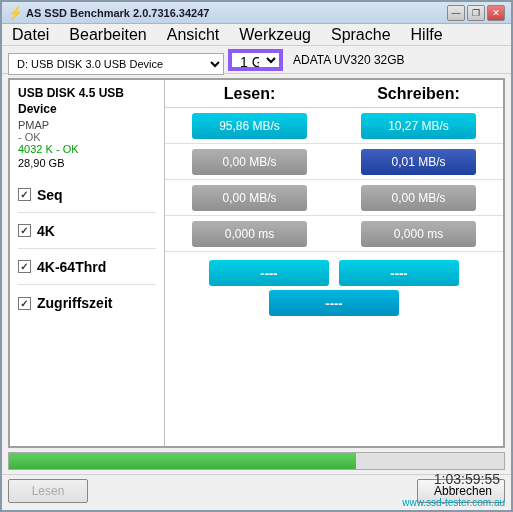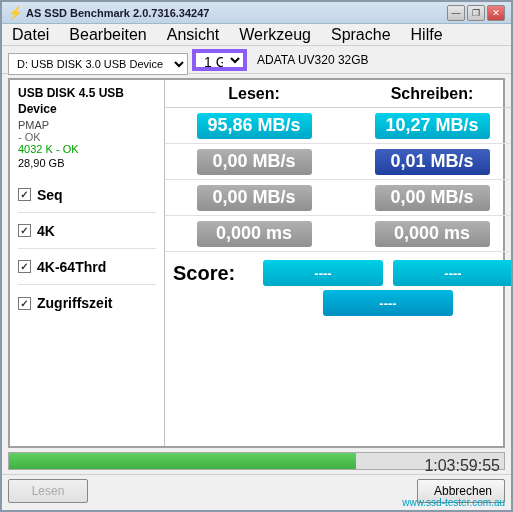--- a/index.html
+++ b/index.html
@@ -76,21 +76,21 @@
     .toolbar {
       background: #f0f0f0;
       height: 28px;
       display: flex;
       align-items: center;
       padding: 0 6px;
       gap: 4px;
       border-bottom: 1px solid #d0d0d0;
     }
     .drive-select {
-      width: 180px;
+      width: 216px;
       height: 22px;
       border: 1px solid #aaa;
       background: white;
       font-size: 11px;
       padding: 0 4px;
       margin-top: 8px;
     }
     .size-select {
       width: 55px;
       height: 22px;
@@ -201,22 +201,22 @@
       justify-content: center;
       padding: 3px 6px;
     }
     .value-box {
       width: 115px;
       height: 26px;
       display: flex;
       align-items: center;
       justify-content: center;
       border-radius: 3px;
-      font-size: 18px;
-      font-weight: bold;
+      font-size: 12px;
+      font-weight: normal;
       color: white;
     }
     .value-box.cyan { background: linear-gradient(to bottom, #00d0e8, #00a8c8); }
     .value-box.blue-dark { background: linear-gradient(to bottom, #4060c0, #2040a0); }
     .value-box.gray { background: linear-gradient(to bottom, #b0b0b0, #909090); color: white; }
     .score-box {
       width: 120px;
       height: 26px;
       border-radius: 3px;
       display: flex;
@@ -241,22 +241,22 @@
       position: relative;
     }
     .progress-bar {
       height: 100%;
       background: linear-gradient(to bottom, #60d060, #40b040);
       width: 70%;
     }
     .progress-time {
       position: absolute;
       right: 4px;
-      top: 4px;
-      font-size: 16px;
+      top: 18px;
+      font-size: 14px;
       color: #333;
     }
 
     
     .bottom-bar {
       display: flex;
       align-items: center;
       padding: 4px 6px;
       gap: 6px;
       background: #f0f0f0;
@@ -429,21 +429,20 @@
       <div class="data-row">
         <div class="data-cell">
           <div class="value-box gray">0,000 ms</div>
         </div>
         <div class="data-cell">
           <div class="value-box gray">0,000 ms</div>
         </div>
       </div>
 
       <div class="score-main" style="padding-top:8px; flex:1; align-items:flex-start;">
-        <div class="score-text">Score:</div>
         <div class="score-boxes-col">
           <div class="score-top-row">
             <div class="score-box cyan">----</div>
             <div class="score-box cyan">----</div>
           </div>
           <div class="score-box center-score">----</div>
         </div>
       </div>
 
     </div>

